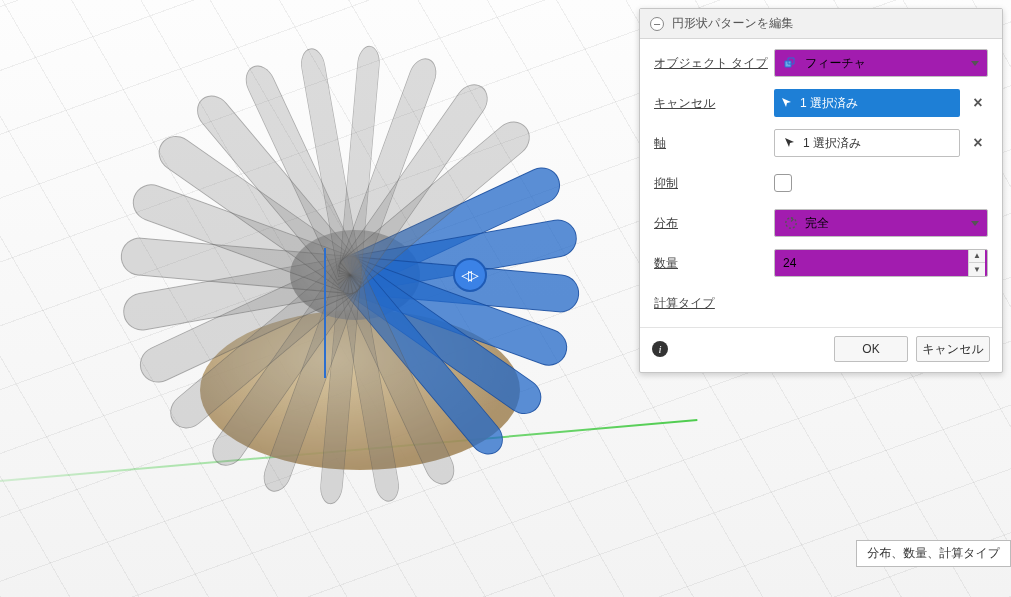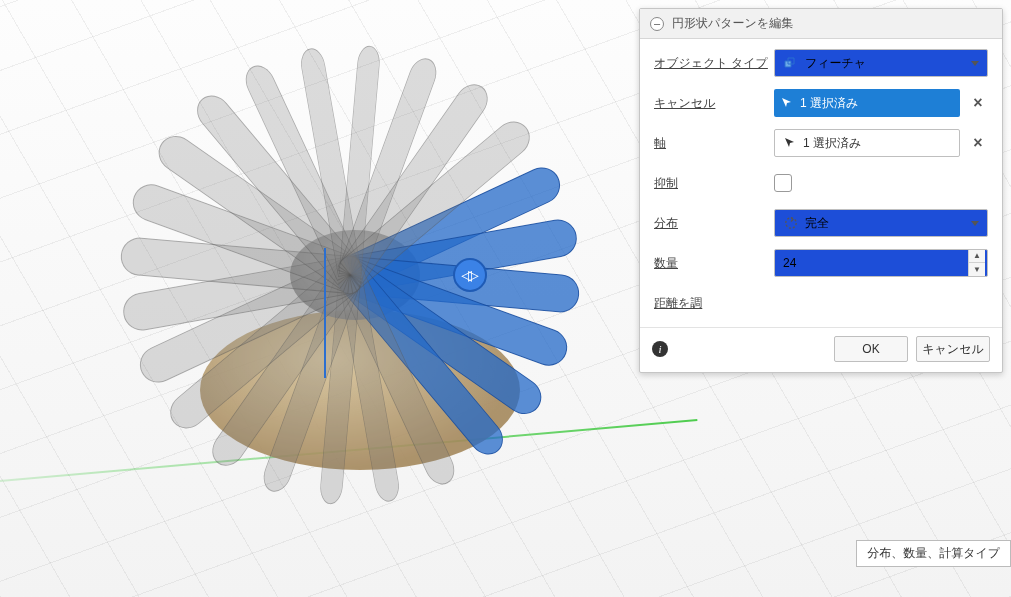--- a/index.html
+++ b/index.html
@@ -124,21 +124,21 @@
   }
   .row-ctrl {
     flex: 1;
     display: flex; align-items: center; gap: 8px;
   }
   .dropdown, .textfield {
     flex: 1;
     height: 28px;
     border: 1px solid #bfbfbf;
     border-radius: 2px;
-    background: #1d4ed8;
+    background: #a21caf;
     display: flex; align-items: center;
     padding: 0 8px;
     gap: 6px;
     cursor: pointer;
     position: relative;
   }
   .dropdown .caret {
     margin-left: auto;
     width: 0; height: 0;
     border-left: 4px solid transparent;
@@ -358,21 +358,21 @@
           <input type="text" value="24" style="">
           <div class="spinner">
             <button>▲</button>
             <button>▼</button>
           </div>
         </div>
       </div>
     </div>
 
     <div class="row">
-      <div class="row-label">距離を調</div>
+      <div class="row-label">計算タイプ</div>
     </div>
 
   </div>
 
   <div class="panel-footer">
     <div class="info-icon">i</div>
     <div class="spacer"></div>
     <button class="btn">OK</button>
     <button class="btn">キャンセル</button>
   </div>

